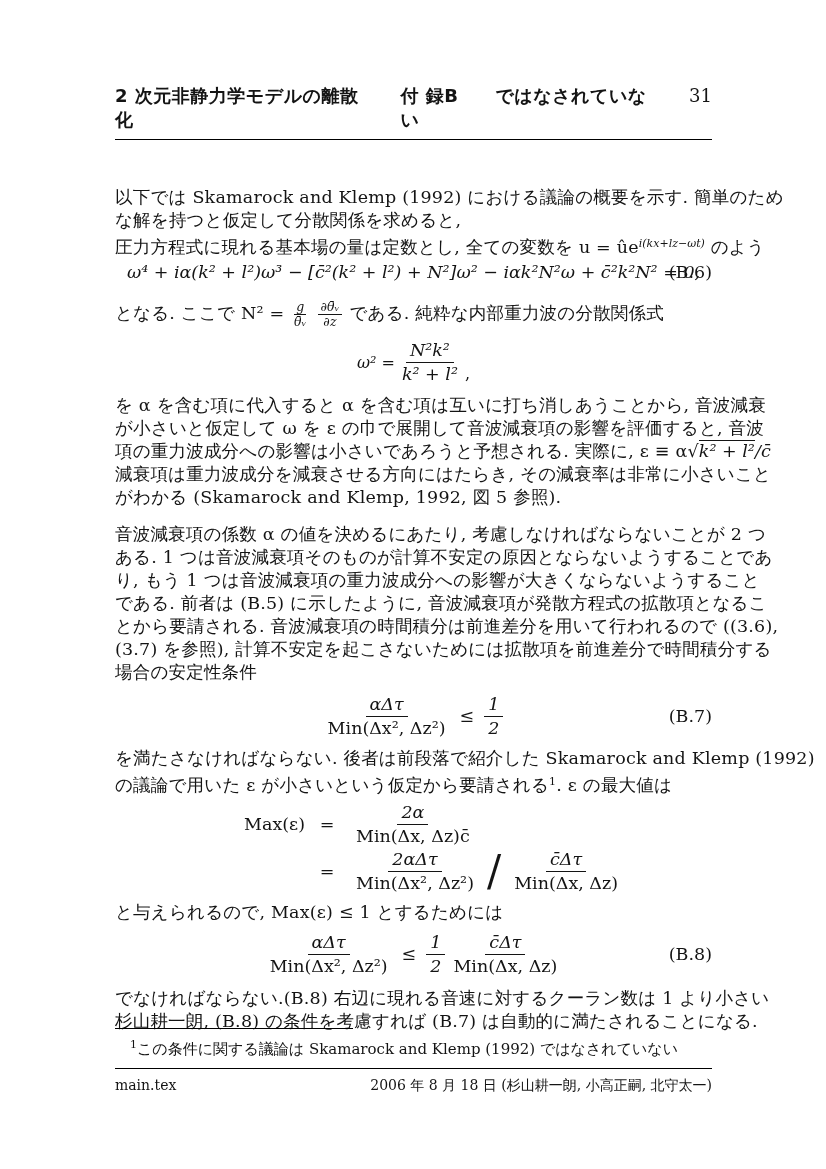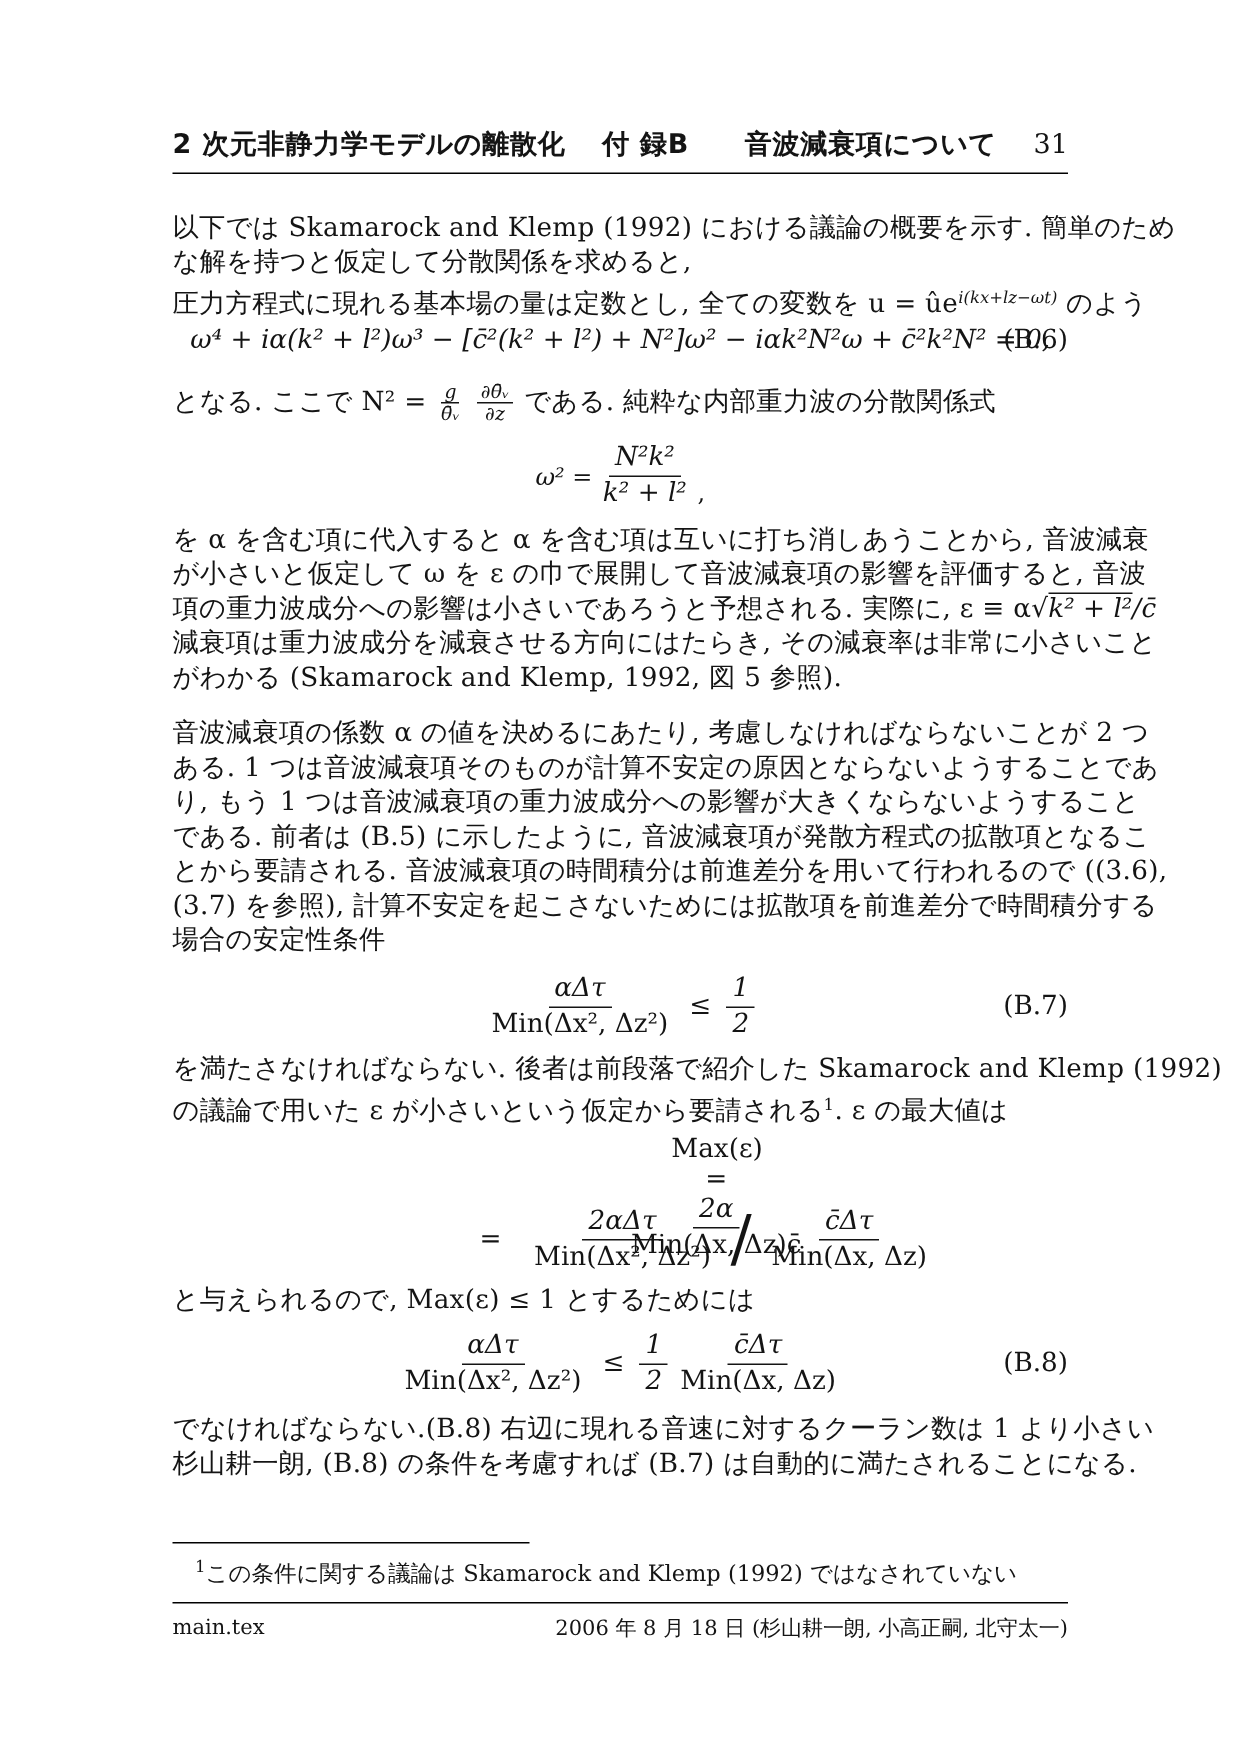--- a/index.html
+++ b/index.html
@@ -68,25 +68,25 @@
   .ftrow { display:flex; justify-content:space-between; font-size:14px; }
 </style>
 </head>
 <body>
 
 <div class="page">
   <div class="content">
 
     <div class="runhead">
       <span class="jp">2 次元非静力学モデルの離散化</span>
-      <span class="jp">付 録B　　音波減衰項について</span>
+      <span class="jp">付 録B　　ではなされていない</span>
       <span class="pagenum">31</span>
     </div>
 
-    <div class="para" style="margin-top:25px;">
+    <div class="para" style="margin-top:46px;">
       <div class="line">以下では Skamarock and Klemp (1992) における議論の概要を示す. 簡単のため</div>
       <div class="line">な解を持つと仮定して分散関係を求めると,</div>
       <div class="line"><span>圧力方程式に現れる基本場の量は定数とし, 全ての変数を u = ûe</span><sup class="exp">i(kx+lz−ωt)</sup><span> のよう</span></div>
     </div>
 
     <div class="eqline" style="margin-top:4px; height:26px; line-height:26px;">
       <span class="math">ω⁴ + iα(k² + l²)ω³ − [c̄²(k² + l²) + N²]ω² − iαk²N²ω + c̄²k²N² = 0,</span>
       <span class="eqtag">(B.6)</span>
     </div>
 
@@ -142,21 +142,21 @@
         </span>
       <span class="eqtag">(B.7)</span>
     </div>
 
     <div class="para" style="margin-top:7px;">
       <div class="line">を満たさなければならない. 後者は前段落で紹介した Skamarock and Klemp (1992)</div>
       <div class="line"><span>の議論で用いた ε が小さいという仮定から要請される</span><sup class="fnmark">1</sup><span>. ε の最大値は</span></div>
     </div>
 
     <div class="eqnarray" style="margin-top:8px;">
-      <div class="eqrow" style="height:46px;flex-direction:column;">
+      <div class="eqrow" style="height:46px;">
         <span class="lhs"><span class="up">Max(ε)</span></span>
         <span class="rel2">=</span>
         <span class="frac">
             <span class="num">2α</span>
             <span class="den up">Min(Δx, Δz)c̄</span>
           </span>
       </div>
       <div class="eqrow" style="height:48px;">
         <span class="lhs"></span>
         <span class="rel2">=</span>

